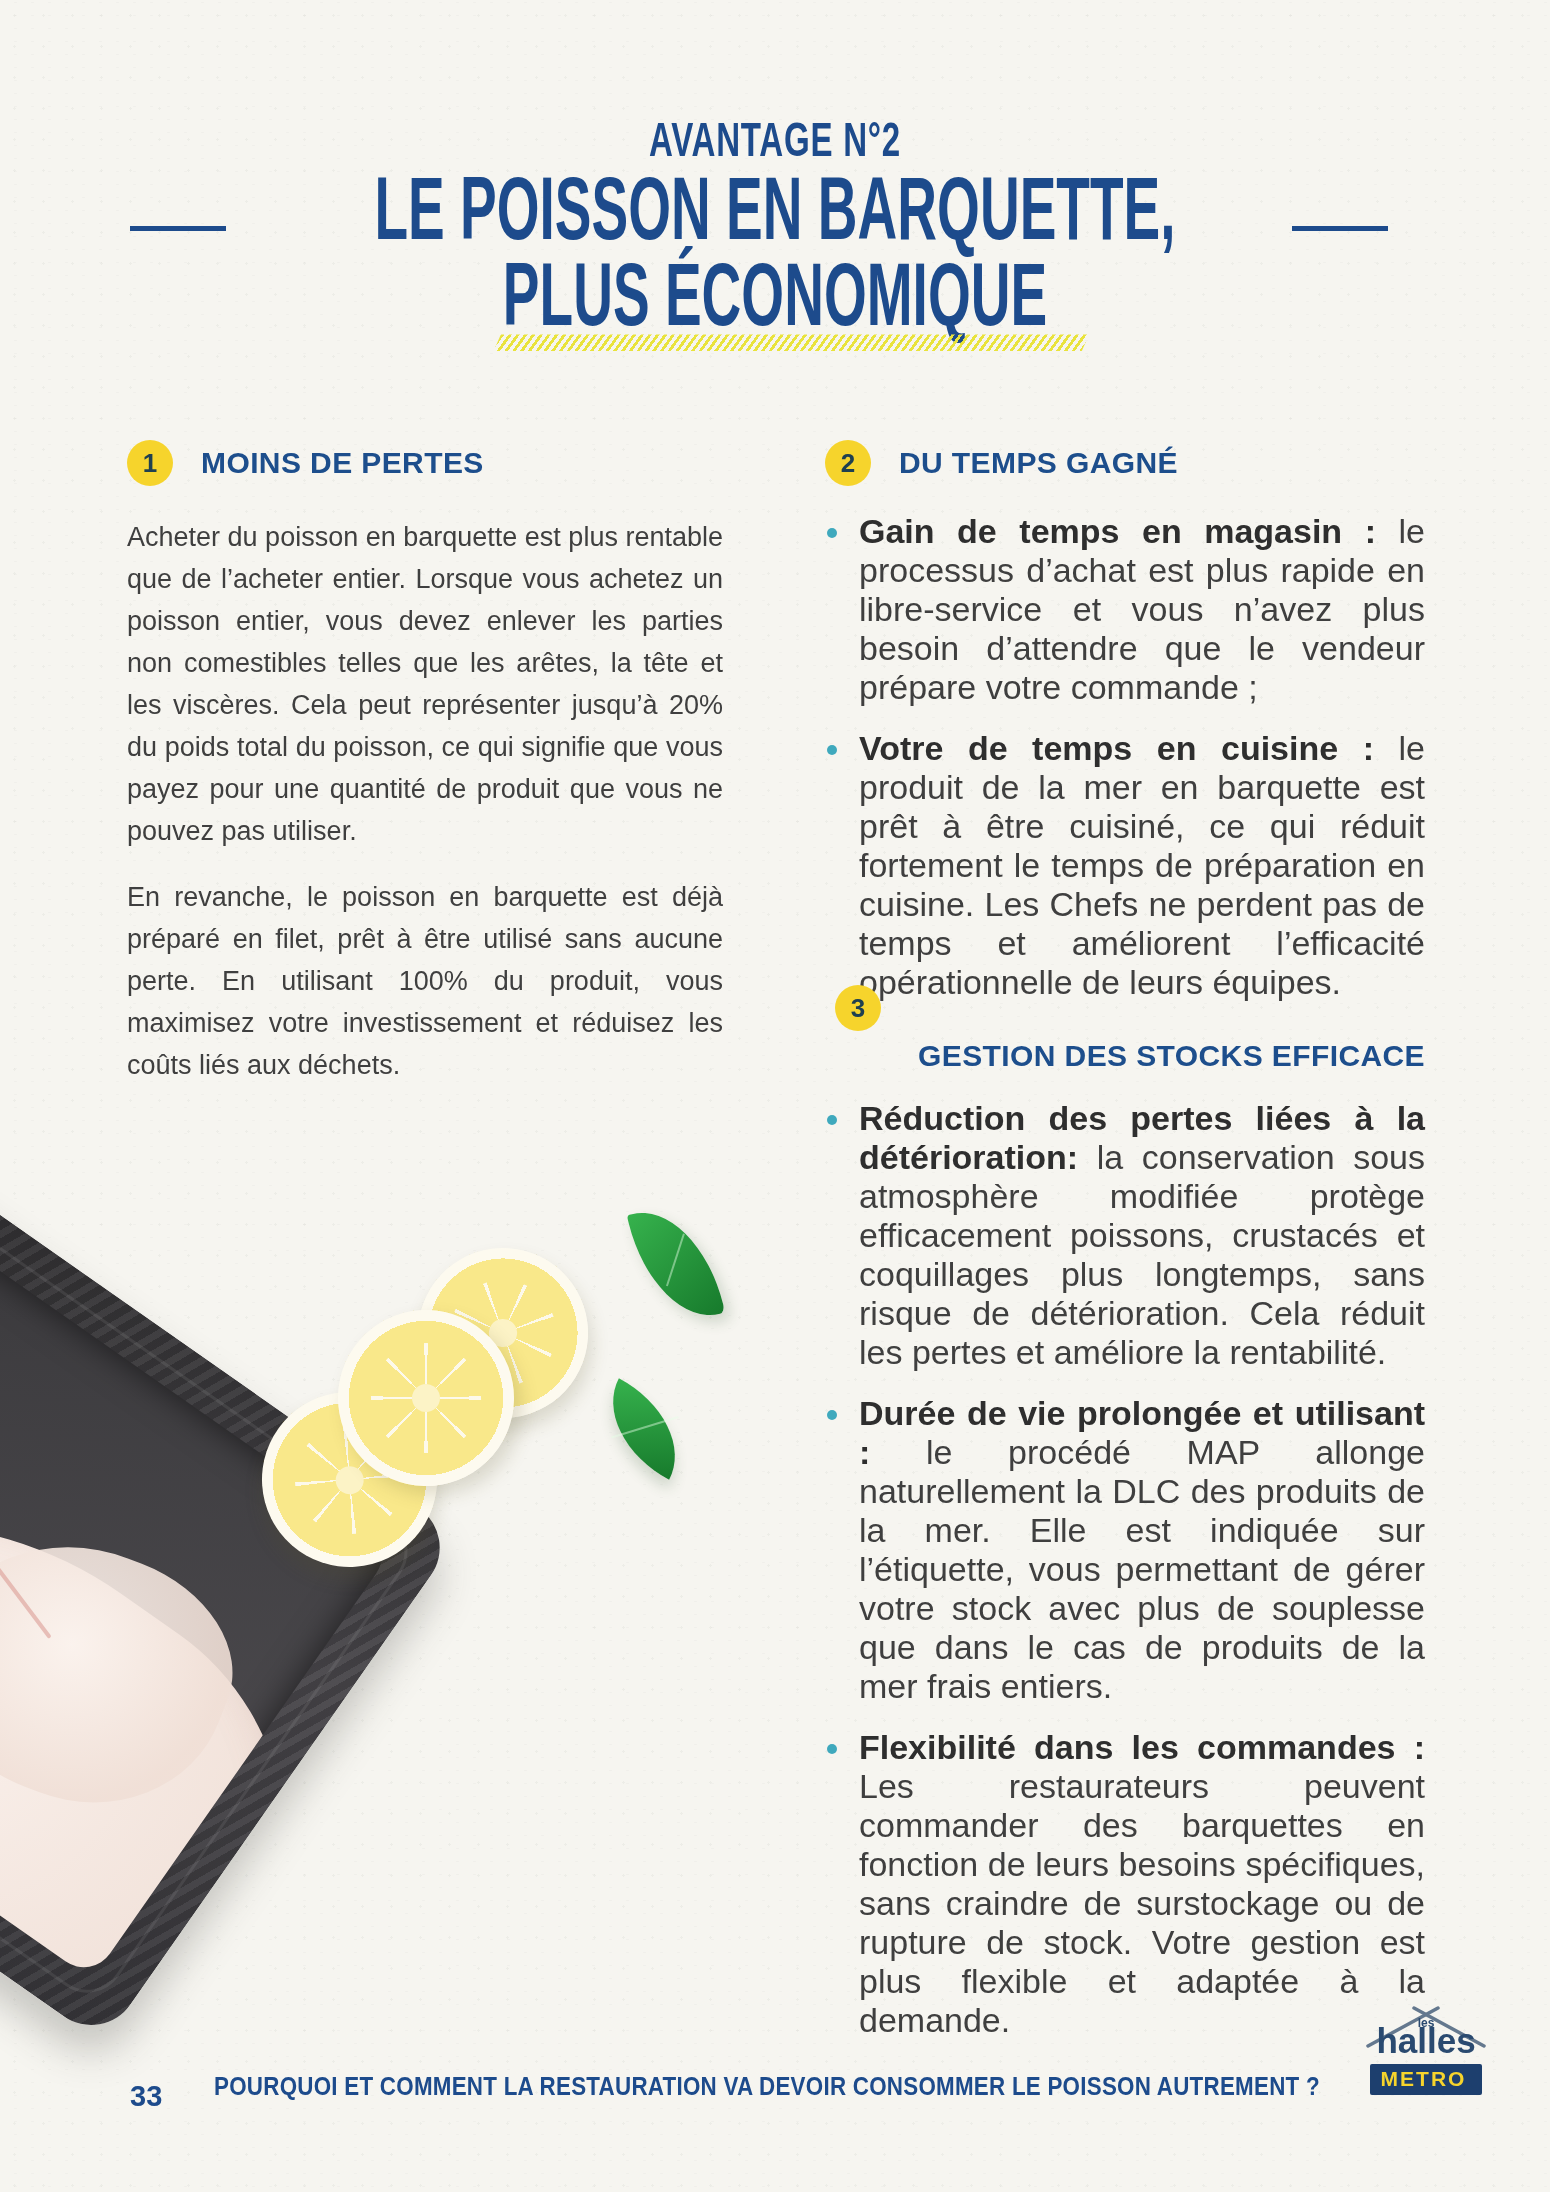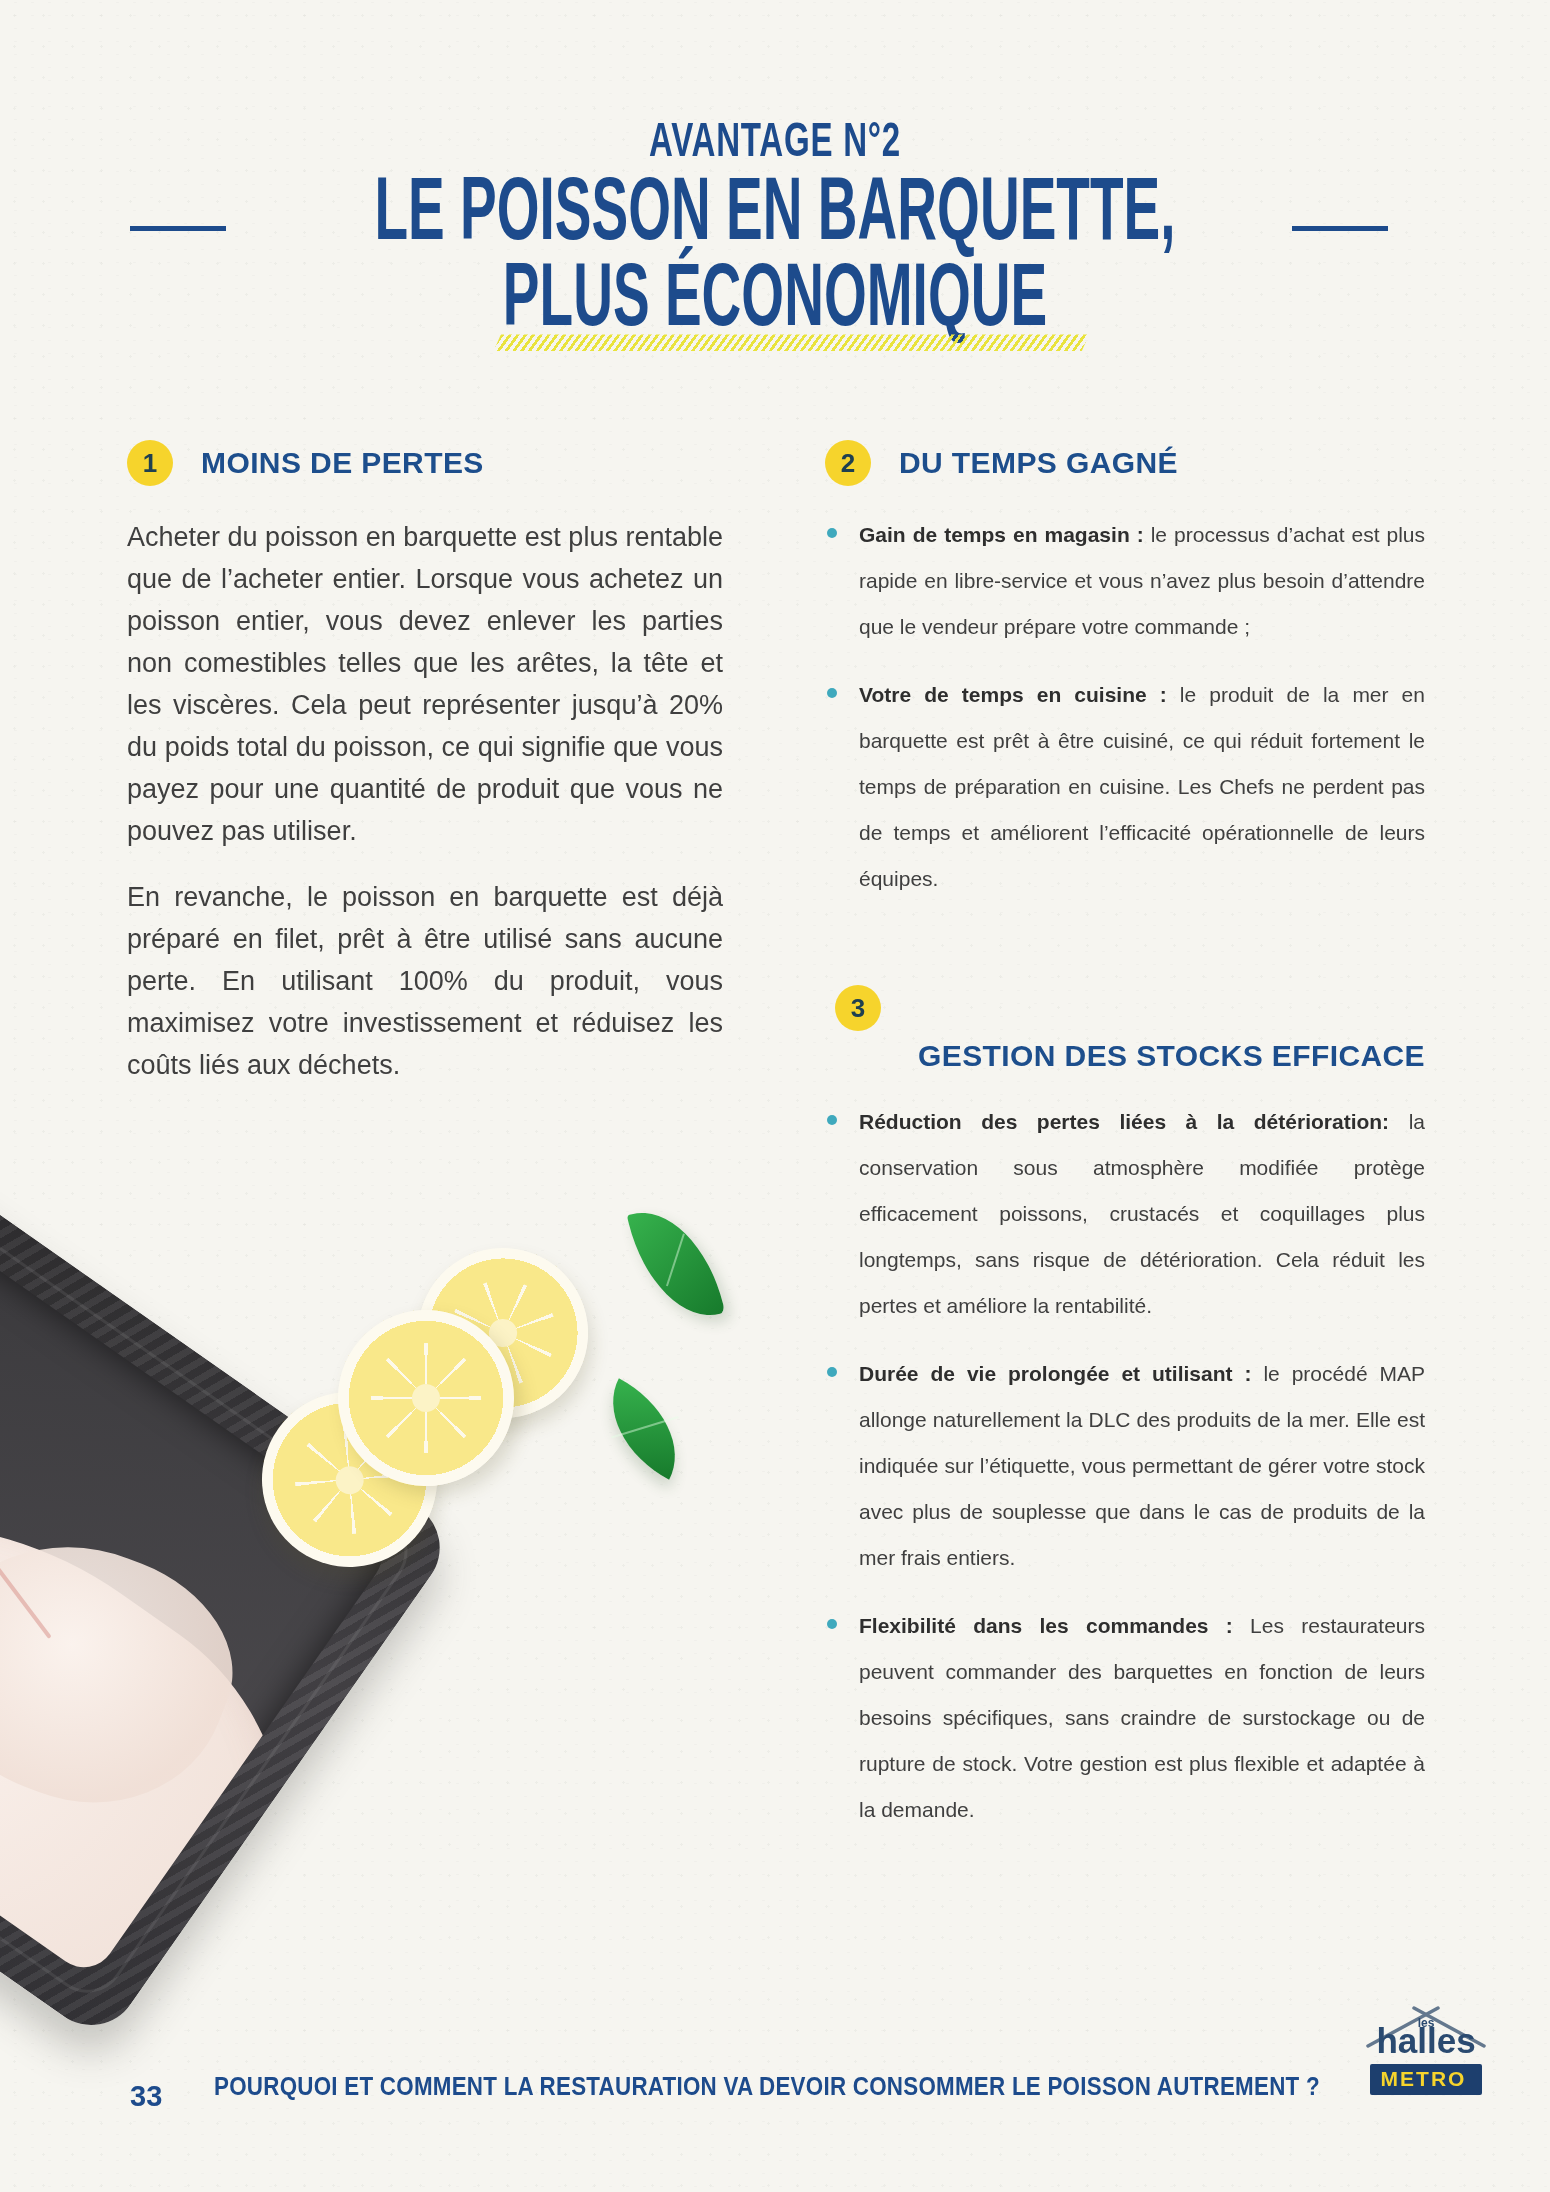--- a/index.html
+++ b/index.html
@@ -62,21 +62,21 @@
 
   .body-copy p {
     margin: 0 0 24px 0;
     font-size: 27px; line-height: 42px; text-align: justify; color: #3f3f3f;
   }
   #sec1 .body-copy { margin-top: 30px; }
 
   .bullets { list-style: none; margin: 26px 0 0 0; padding: 0; }
   .bullets li {
     position: relative; padding-left: 34px; margin-bottom: 22px;
-    font-size: 21px; line-height: 46px; text-align: justify; color: #3f3f3f;
+    font-size: 34px; line-height: 39px; text-align: justify; color: #3f3f3f;
   }
   .dot {
     position: absolute; left: 2px; top: 16px; width: 10px; height: 10px;
     border-radius: 50%; background: #3fa9bd;
   }
   .blead { font-weight: 700; color: #2e2e2e; }
 
   
   .photo { position: absolute; left: 0; top: 0; width: 100%; height: 100%; pointer-events: none; }
   .tray {

